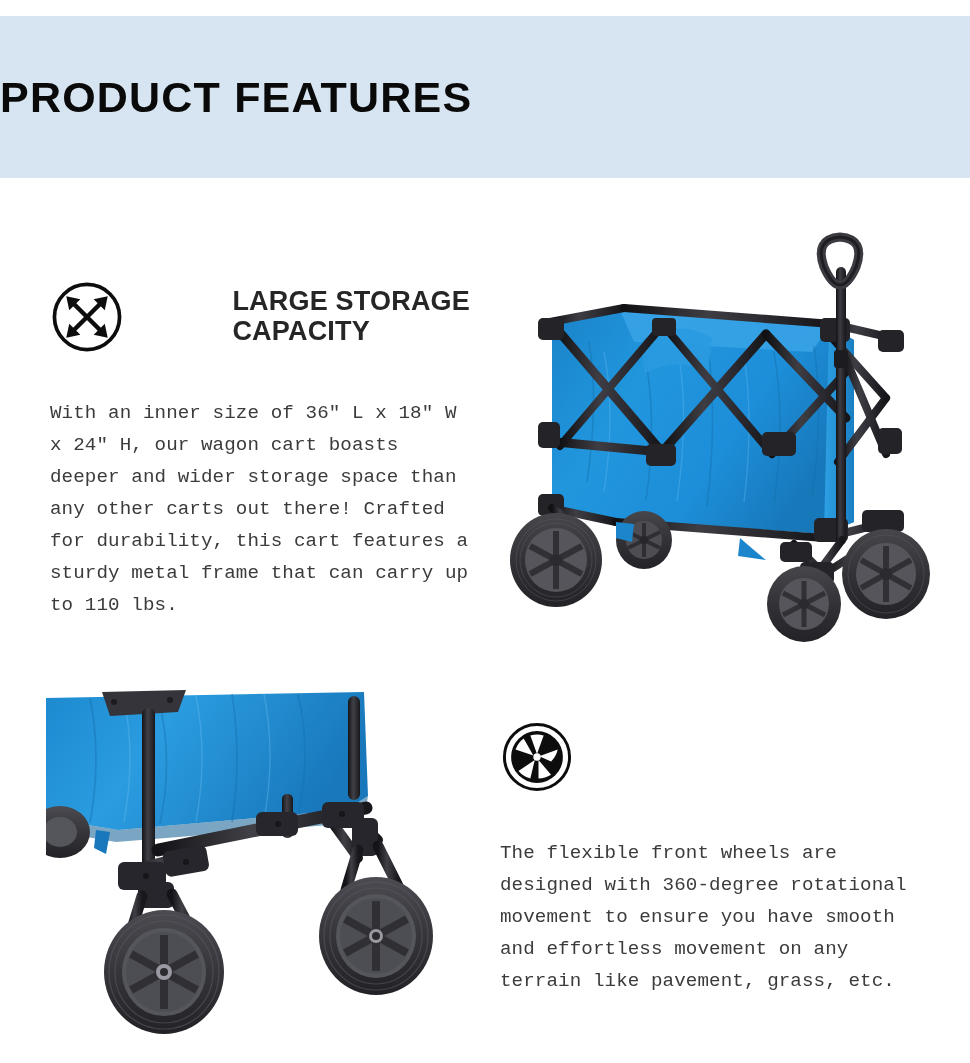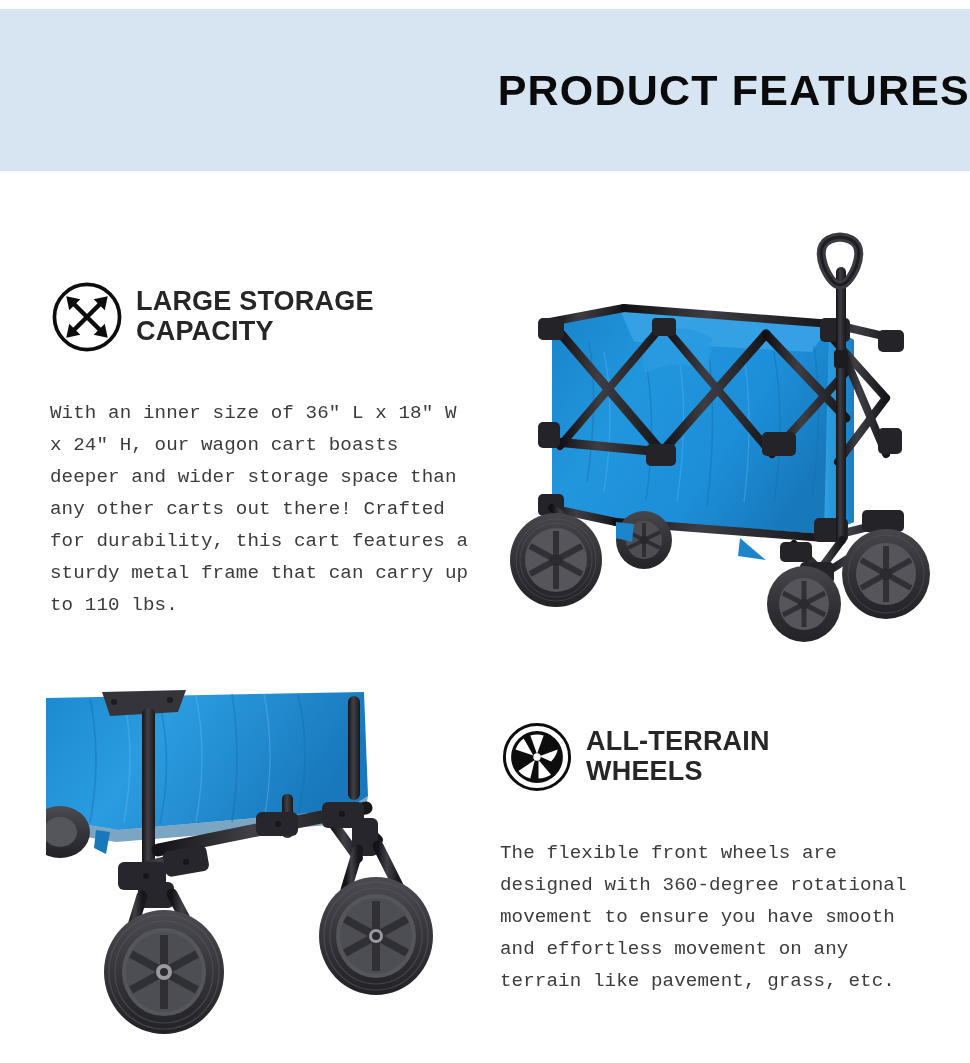--- a/index.html
+++ b/index.html
@@ -15,27 +15,27 @@
   .page {
     position: relative;
     width: 970px;
     height: 1063px;
     background: #ffffff;
   }
 
   
   .header-band {
     position: absolute;
-    left: 0; top: 9px;
+    left: 0; top: 16px;
     width: 970px;
     height: 162px;
     background: #d6e5f1;
     display: flex;
     align-items: center;
-    justify-content: flex-end;
+    justify-content: flex-start;
   }
   .header-title {
     font-size: 43px;
     font-weight: 700;
     letter-spacing: 1.2px;
     color: #0a0a0a;
     text-align: center;
     font-family: "Liberation Sans", sans-serif;
   }
 
@@ -47,21 +47,22 @@
   }
   .feature-text-b {
     position: absolute;
     left: 500px; top: 718px;
     width: 430px;
   }
 
   .feature-head {
     display: flex;
     align-items: flex-start;
-    gap: 12px;
+    gap: 36px;
+    justify-content: space-between;
   }
   .icon-circle {
     flex: 0 0 auto;
     width: 74px;
     height: 74px;
     margin-top: 2px;
   }
   .feature-title {
     font-size: 27px;
     font-weight: 700;
@@ -423,19 +424,17 @@
           <g fill="#ffffff">
             <path d="M50 46 L41 21 a31 31 0 0 1 18 0 Z"></path>
             <path d="M53 49 L78 40 a31 31 0 0 1 -9 16 Z"></path>
             <path d="M52 54 L69 74 a31 31 0 0 1 -17 5 Z"></path>
             <path d="M47 54 L41 79 a31 31 0 0 1 -16 -10 Z"></path>
             <path d="M45 48 L21 40 a31 31 0 0 1 11 -15 Z"></path>
           </g>
           <circle cx="50" cy="50" r="5" fill="#ffffff"></circle>
         </svg>
       </div>
-      <div class="feature-title">ALL-TERRAIN
-WHEELS</div>
     </div>
     <div class="feature-body">The flexible front wheels are designed with 360-degree rotational movement to ensure you have smooth and effortless movement on any terrain like pavement, grass, etc.</div>
   </div>
 
 </div>
 
 </body></html>

